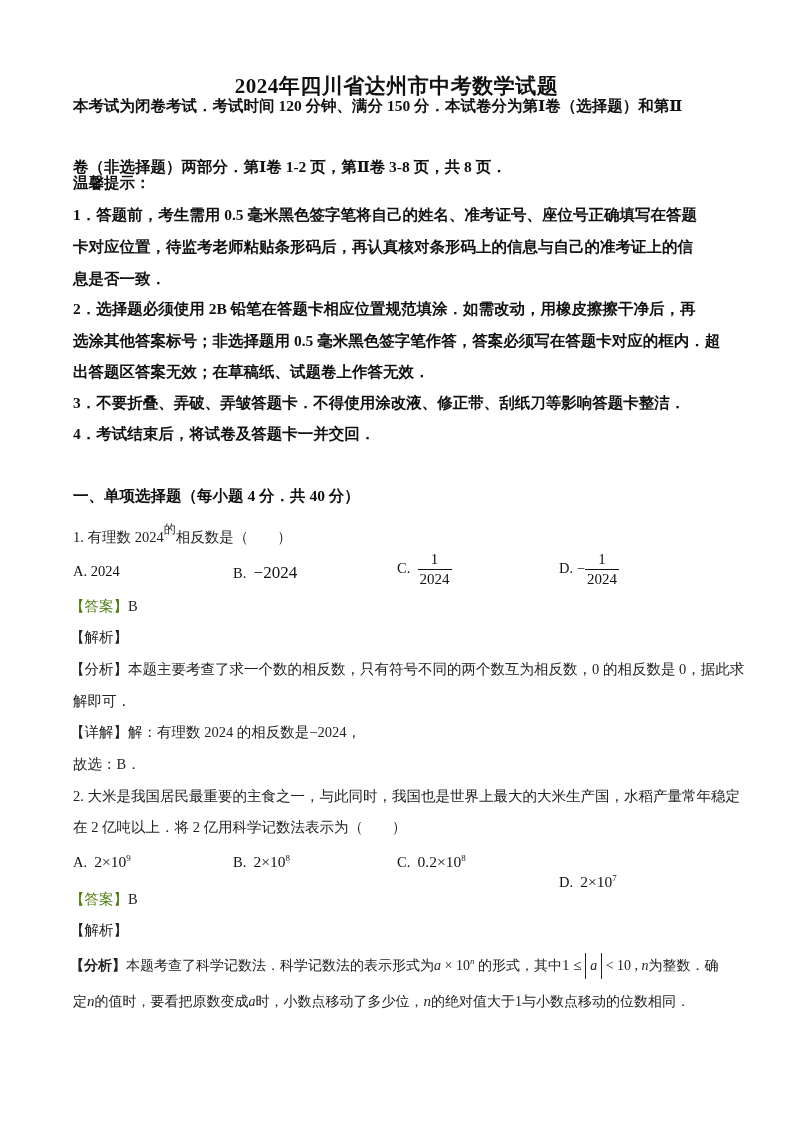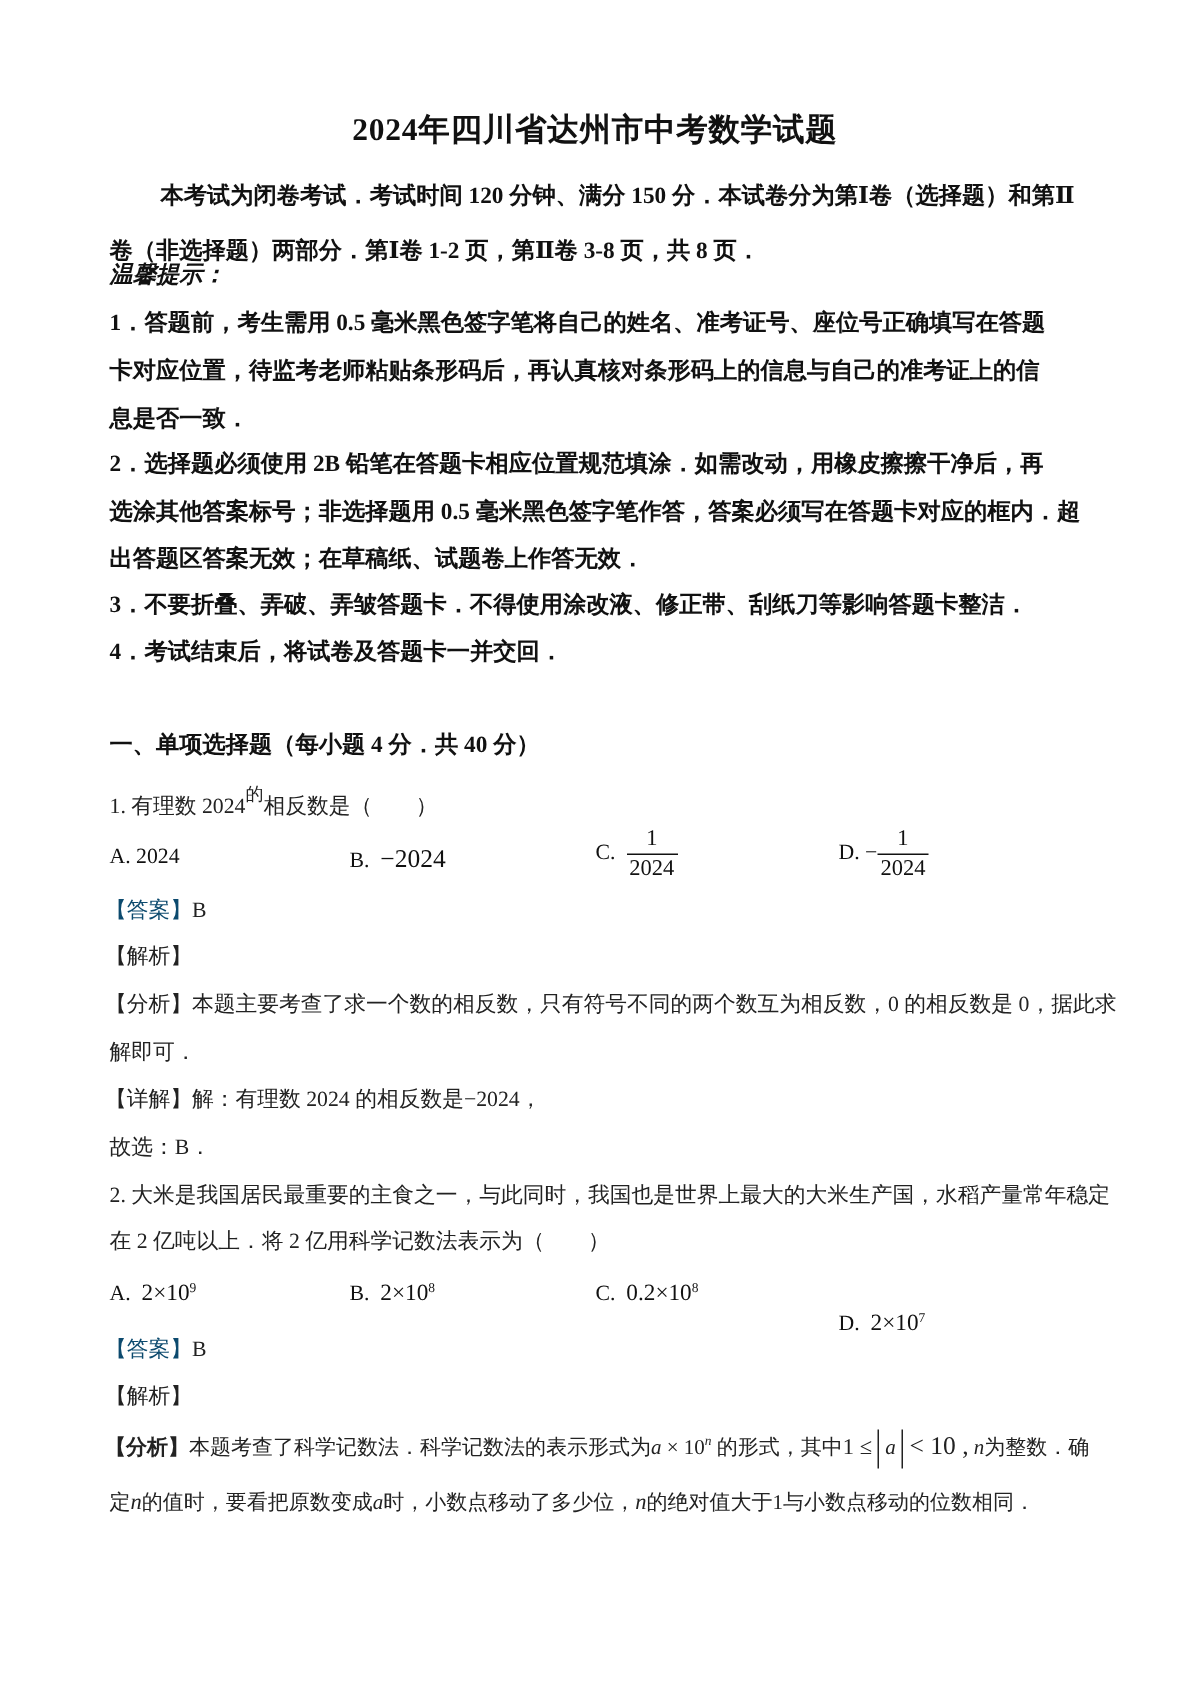--- a/index.html
+++ b/index.html
@@ -4,42 +4,42 @@
 <style>
   html, body { margin: 0; padding: 0; background: #ffffff; }
   body { width: 793px; height: 1122px; position: relative; overflow: hidden;
          font-family: "Liberation Serif", "DejaVu Serif", serif; color: #111; }
   .page { position: absolute; left: 0; top: 0; width: 793px; height: 1086px; }
   .title { position: absolute; top: 72px; left: 0; width: 793px; text-align: center;
            font-size: 21px; font-weight: bold; letter-spacing: 0.5px; }
   .line { position: absolute; left: 73px; white-space: nowrap; font-size: 15.5px; }
   .b { font-weight: bold; }
   .center { left: 0; width: 793px; text-align: center; }
-  .tag-blue { color: #0c4a6e; }
+  .tag-blue { color: #4d7c0f; }
   .light { font-size: 14.5px; color: #222; }
   .opt { position: absolute; white-space: nowrap; font-size: 14.5px; }
   .frac { display: inline-block; vertical-align: middle; text-align: center; font-size: 15px; }
   .frac .num { display: block; padding: 0 2px; border-bottom: 1px solid #111; line-height: 19px; }
   .frac .den { display: block; padding: 0 2px; line-height: 19px; }
   sup { font-size: 9px; }
   .it { font-style: italic; }
   .abs { display: inline-block; border-left: 1px solid #222; border-right: 1px solid #222;
          padding: 0 4px; line-height: 26px; }
 </style>
 </head>
 <body>
 
 <div class="page">
 
   <div class="title">2024年四川省达州市中考数学试题</div>
 
-  <div class="line b" style="top:120px;margin-left:34px;">本考试为闭卷考试．考试时间 120 分钟、满分 150 分．本试卷分为第Ⅰ卷（选择题）和第Ⅱ</div>
+  <div class="line b" style="top:96px;">本考试为闭卷考试．考试时间 120 分钟、满分 150 分．本试卷分为第Ⅰ卷（选择题）和第Ⅱ</div>
   <div class="line b" style="top:141px;margin-top:16px;">卷（非选择题）两部分．第Ⅰ卷 1-2 页，第Ⅱ卷 3-8 页，共 8 页．</div>
 
-  <div class="line b" style="top:173px;font-style:italic;">温馨提示：</div>
+  <div class="line b" style="top:173px;">温馨提示：</div>
   <div class="line b" style="top:205px;">1．答题前，考生需用 0.5 毫米黑色签字笔将自己的姓名、准考证号、座位号正确填写在答题</div>
   <div class="line b" style="top:237px;">卡对应位置，待监考老师粘贴条形码后，再认真核对条形码上的信息与自己的准考证上的信</div>
   <div class="line b" style="top:269px;">息是否一致．</div>
   <div class="line b" style="top:299px;">2．选择题必须使用 2B 铅笔在答题卡相应位置规范填涂．如需改动，用橡皮擦擦干净后，再</div>
   <div class="line b" style="top:331px;">选涂其他答案标号；非选择题用 0.5 毫米黑色签字笔作答，答案必须写在答题卡对应的框内．超</div>
   <div class="line b" style="top:362px;">出答题区答案无效；在草稿纸、试题卷上作答无效．</div>
   <div class="line b" style="top:393px;">3．不要折叠、弄破、弄皱答题卡．不得使用涂改液、修正带、刮纸刀等影响答题卡整洁．</div>
   <div class="line b" style="top:424px;">4．考试结束后，将试卷及答题卡一并交回．</div>
 
   <div class="line b" style="top:486px;">一、单项选择题（每小题 4 分．共 40 分）</div>
@@ -91,19 +91,19 @@
   <div class="opt" style="left:559px; top:873px;">
     <span>D.</span>&nbsp; <span style="font-size:15.5px;">2×10</span><sup>7</sup>
   </div>
 
   <div class="line light" style="top:890px; left:70px;">
     <span class="tag-blue">【答案】</span><span>B</span>
   </div>
   <div class="line light tag-blue" style="top:921px; left:70px;">【解析】</div>
 
   <div class="line light" style="top:953px; left:70px; font-size:14px;">
-    <span class="b">【分析】</span><span>本题考查了科学记数法．科学记数法的表示形式为</span><span class="it">a</span><span> × 10</span><sup class="it">n</sup><span> 的形式，其中</span><span style="font-size:15px;">1 ≤ </span><span class="abs it">a</span><span style="font-size:17px;"> &lt; 10 ,</span> <span class="it">n</span><span>为整数．确</span>
+    <span class="b">【分析】</span><span>本题考查了科学记数法．科学记数法的表示形式为</span><span class="it">a</span><span> × 10</span><sup class="it">n</sup><span> 的形式，其中</span><span style="font-size:15px;">1 ≤ </span><span class="abs it">a</span><span style="font-size:14px;"> &lt; 10 ,</span> <span class="it">n</span><span>为整数．确</span>
   </div>
   <div class="line light" style="top:993px; font-size:14px;">
     <span>定</span><span class="it" style="font-size:15px;">n</span><span>的值时，要看把原数变成</span><span class="it">a</span><span>时，小数点移动了多少位，</span><span class="it" style="font-size:15px;">n</span><span>的绝对值大于1与小数点移动的位数相同．</span>
   </div>
 
 </div>
 
 </body></html>

